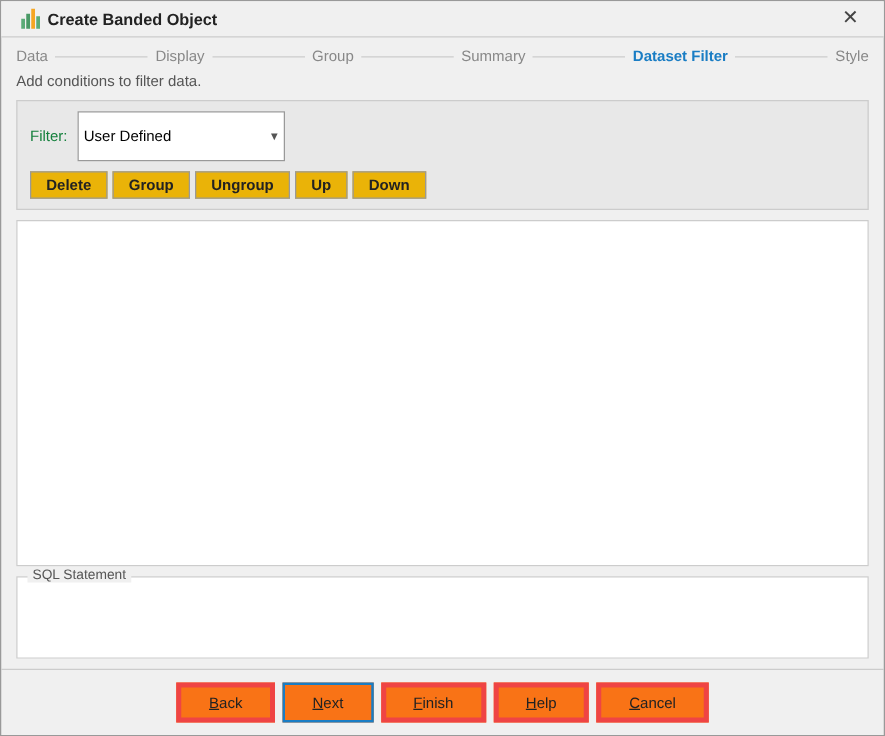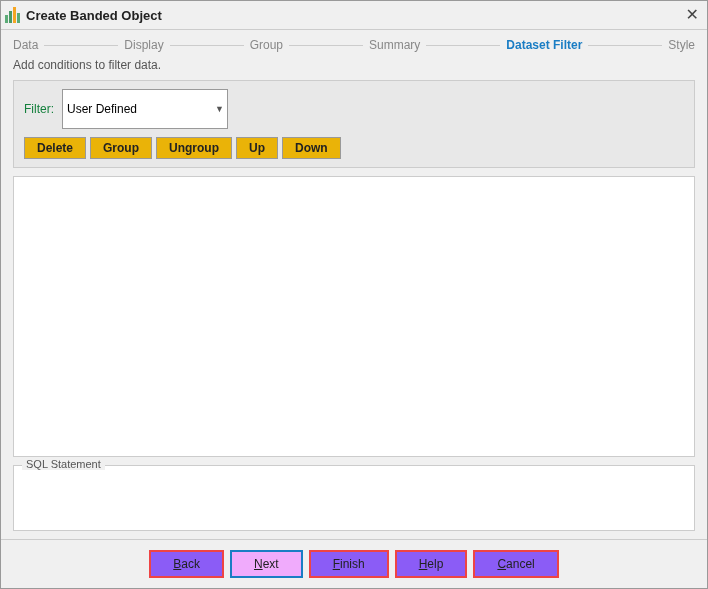--- a/index.html
+++ b/index.html
@@ -17,21 +17,21 @@
       height: 589px;
       background: #f0f0f0;
       border: 1px solid #999;
       box-shadow: 2px 2px 8px rgba(0,0,0,0.3);
       display: flex;
       flex-direction: column;
     }
     .title-bar {
       background: #f0f0f0;
       border-bottom: 1px solid #ccc;
-      padding: 6px 4px;
+      padding: 6px 16px;
       display: flex;
       align-items: center;
       justify-content: space-between;
       flex-shrink: 0;
     }
     .title-bar-left {
       display: flex;
       align-items: center;
       gap: 6px;
     }
@@ -184,29 +184,29 @@
       display: flex;
       justify-content: center;
       gap: 6px;
       flex-shrink: 0;
       border-top: 1px solid #ccc;
       margin-top: 8px;
     }
     .footer-btn {
       padding: 5px 22px;
       font-size: 12px;
-      border: 2px solid #ef4444;
-      background: #8b5cf6;
+      border: 4px solid #ef4444;
+      background: #f97316;
       cursor: pointer;
       color: #222;
       min-width: 70px;
     }
     .footer-btn.active {
       border: 2px solid #1a7dc4;
-      background: #f0abfc;
+      background: #f97316;
     }
     .underline {
       text-decoration: underline;
     }
 
     
     .brand-icon {
       display: flex;
       align-items: flex-end;
       gap: 1px;

